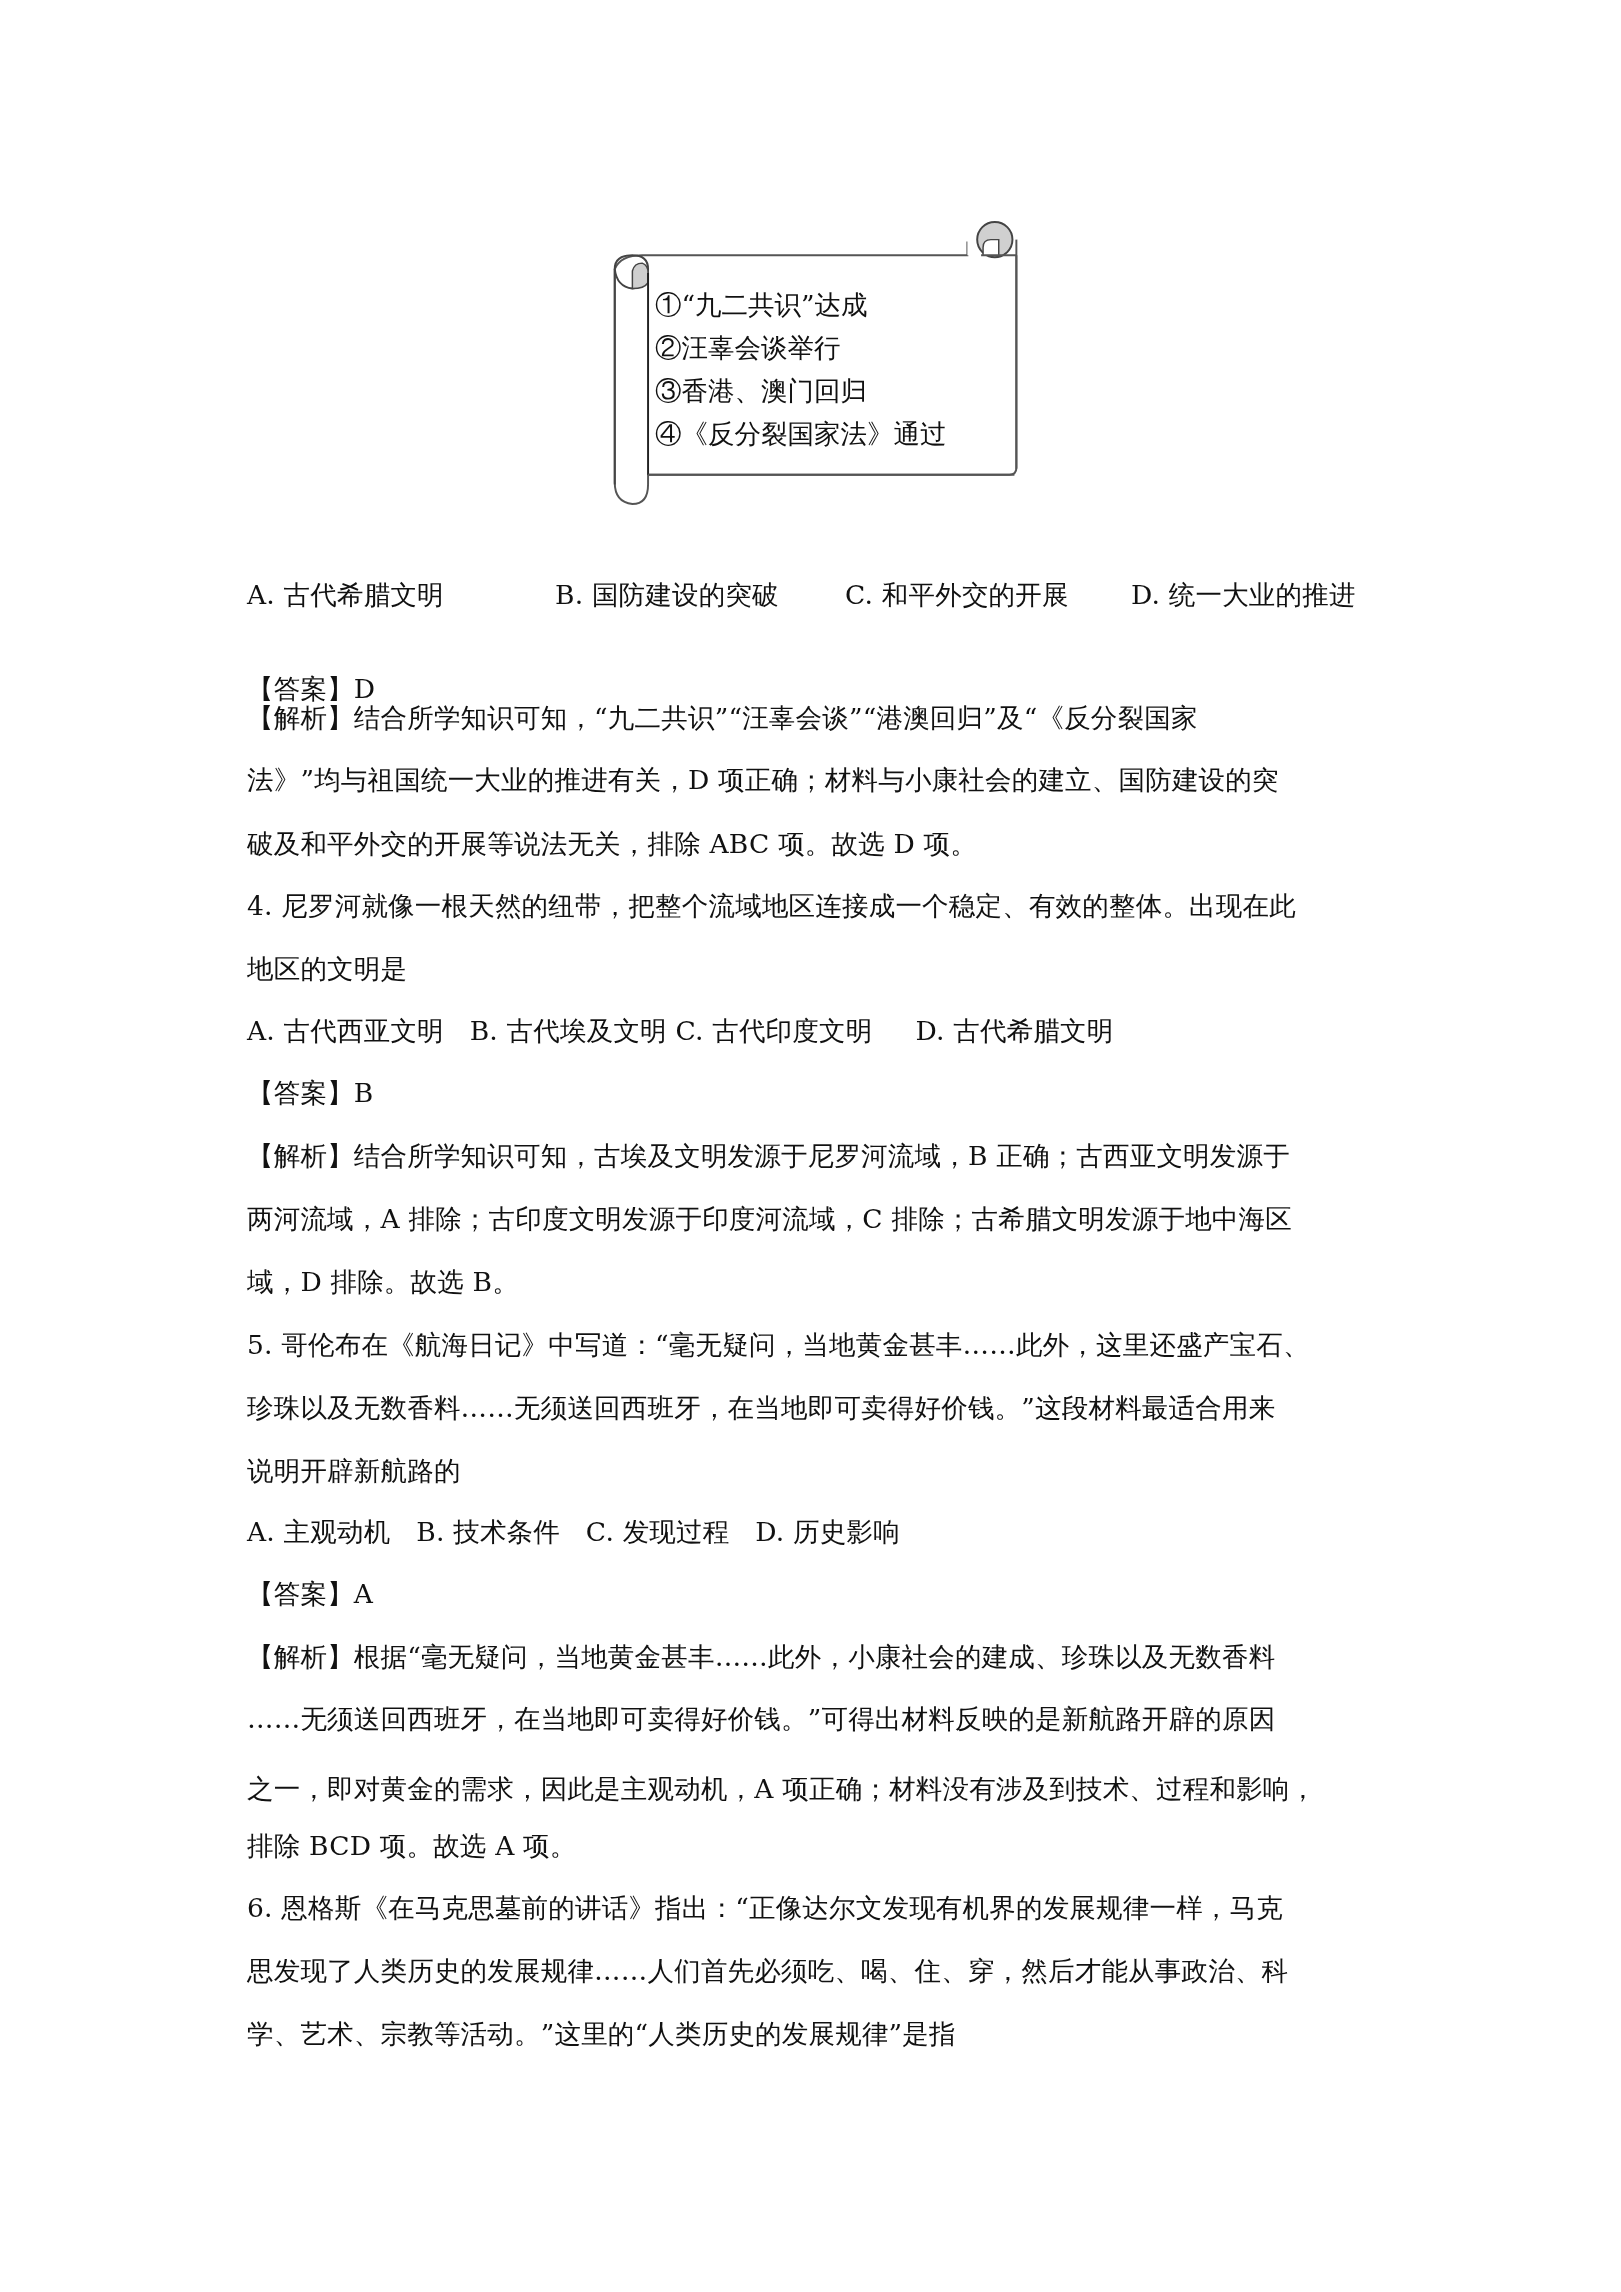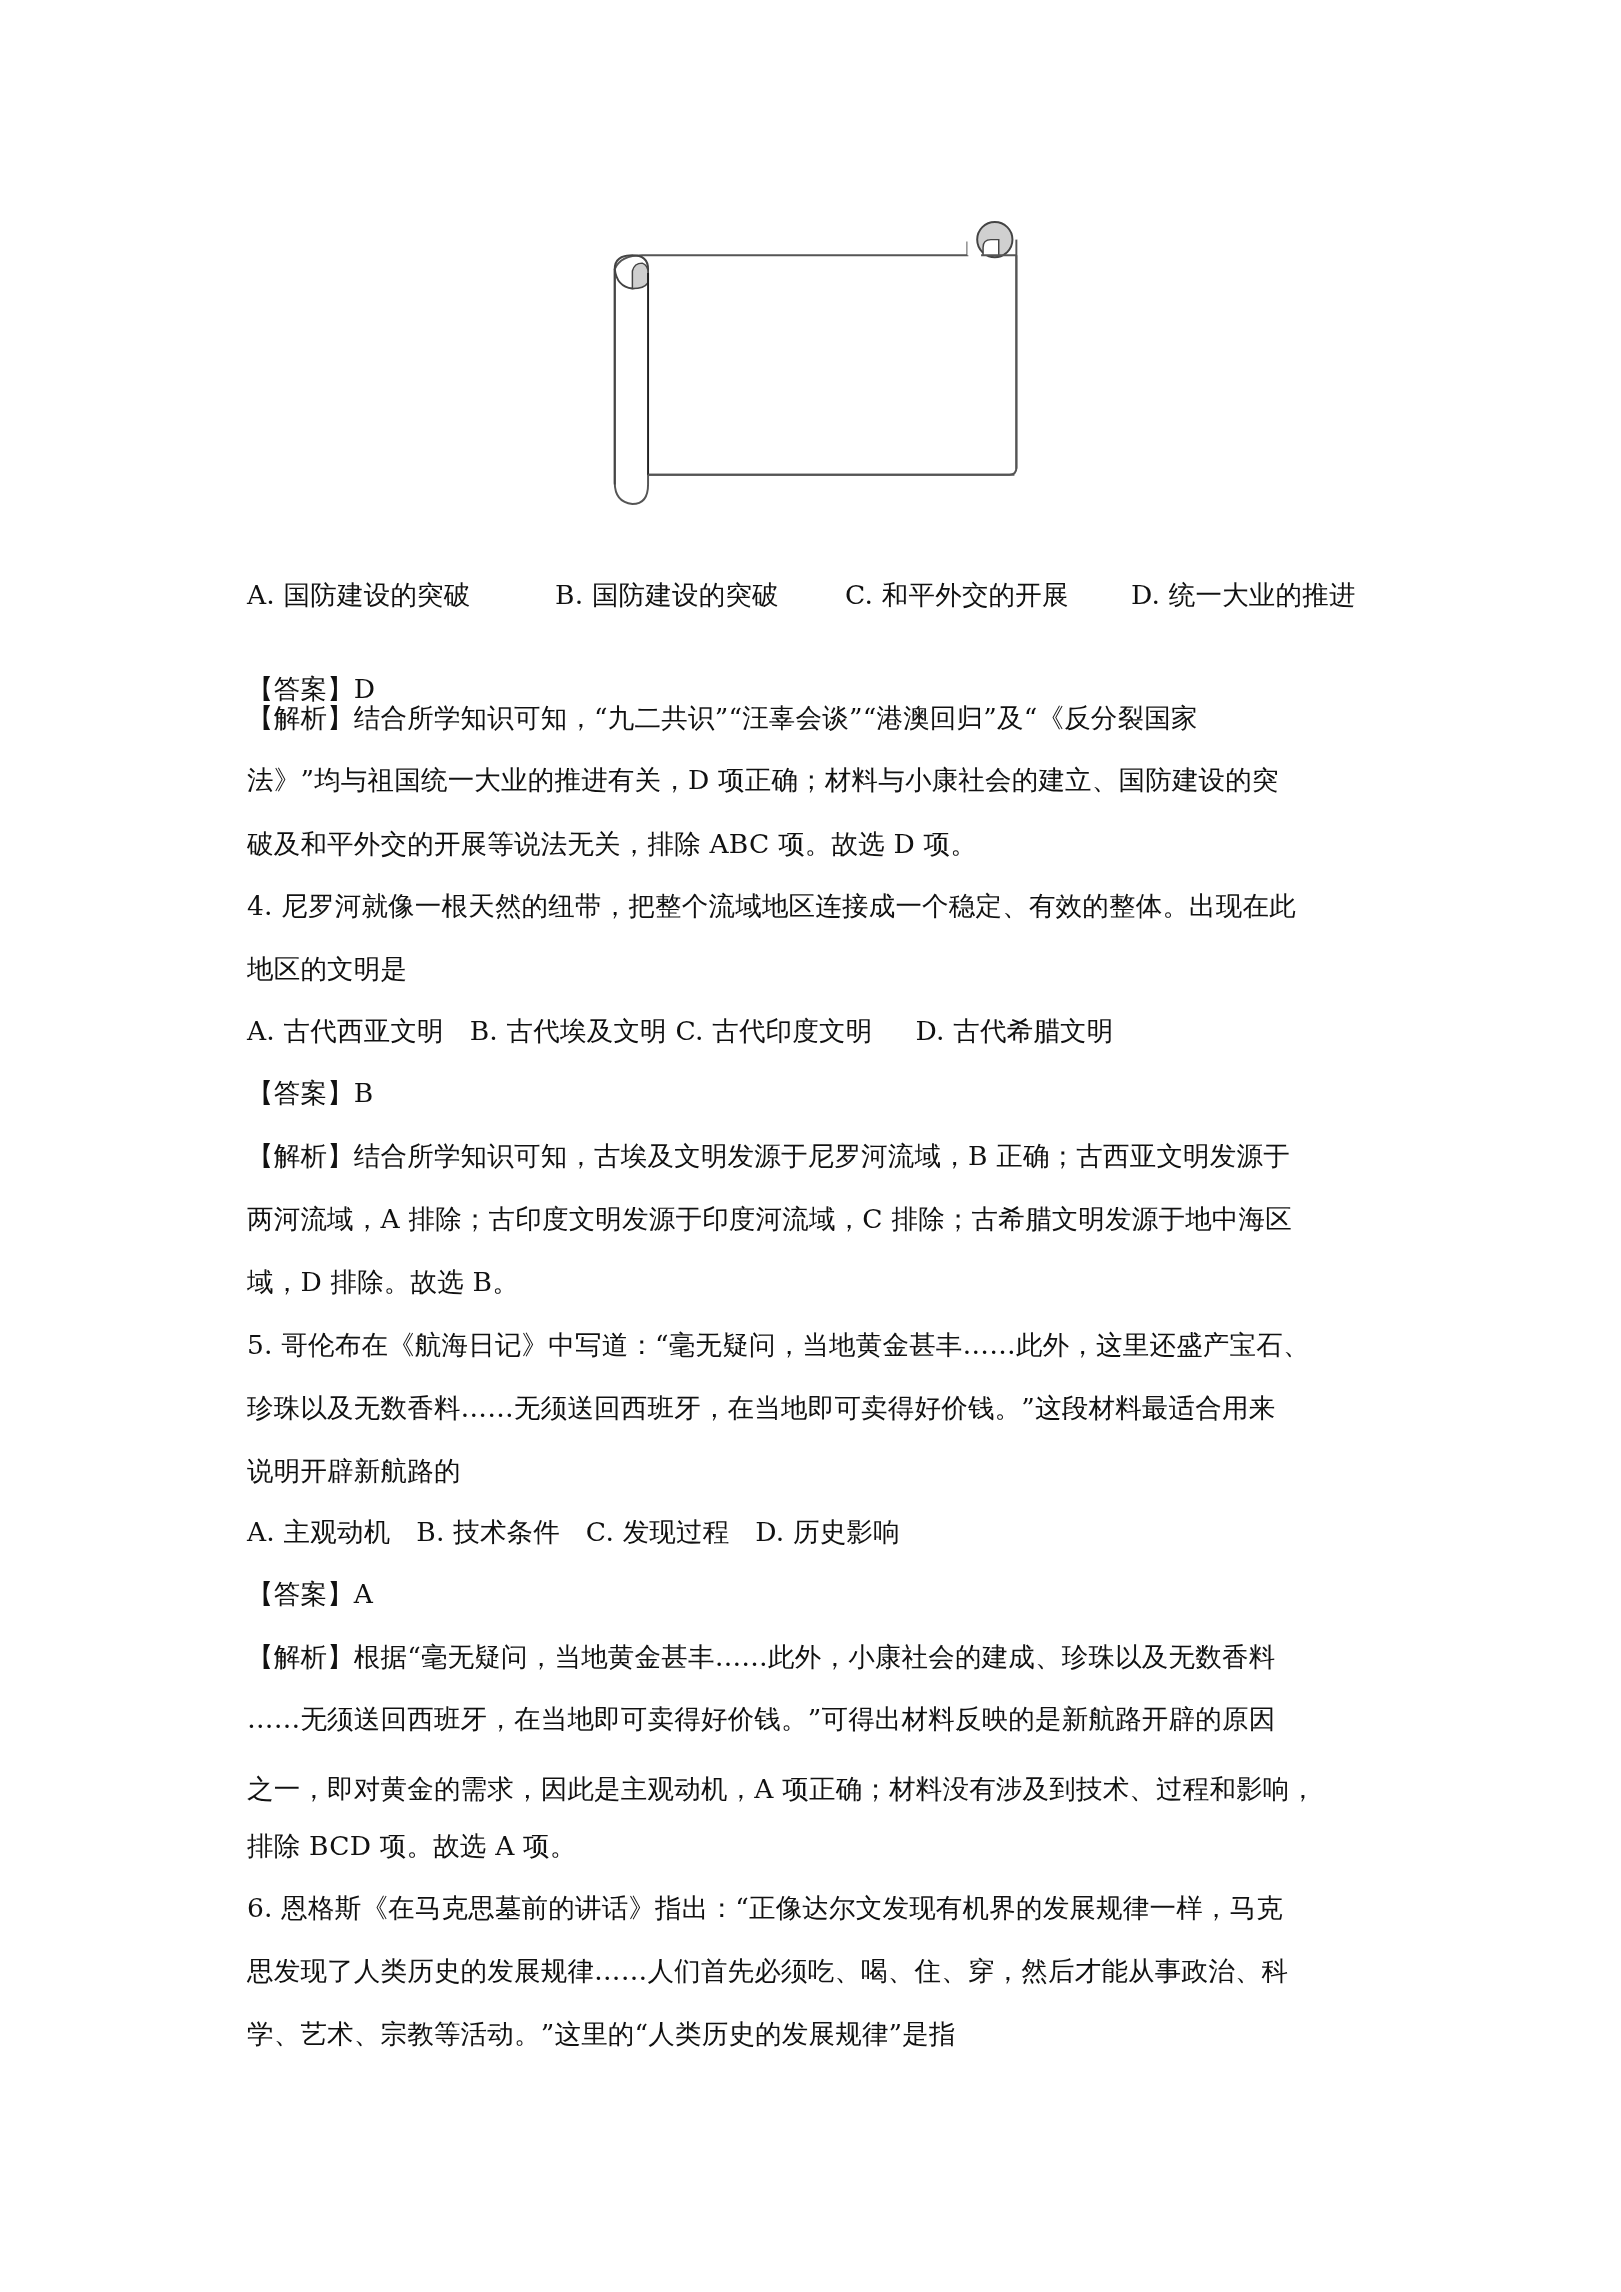--- a/index.html
+++ b/index.html
@@ -39,24 +39,30 @@
     <line x1="386" y1="38" x2="422" y2="38" stroke="#555" stroke-width="2"></line>
     <line x1="422" y1="22" x2="422" y2="256" stroke="#555" stroke-width="2"></line>
 
     <path d="M12 52 Q12 38 30 38 Q46 38 46 52" fill="none" stroke="#444" stroke-width="2"></path>
     <path d="M12 52 Q14 70 30 72 Q46 70 46 52" fill="#ffffff" stroke="#444" stroke-width="2"></path>
     <path d="M30 72 L30 54 Q32 46 40 46 Q46 48 46 56 L46 66 Q42 72 30 72 Z" fill="#cfcfcf" stroke="#444" stroke-width="1.5"></path>
     <line x1="46" y1="56" x2="46" y2="262" stroke="#222" stroke-width="2"></line>
     <line x1="46" y1="262" x2="420" y2="262" stroke="#555" stroke-width="2"></line>
     <line x1="12" y1="52" x2="12" y2="272" stroke="#444" stroke-width="2"></line>
   </svg>
+  <div class="scroll-items">
+    <div>①“九二共识”达成</div>
+    <div>②汪辜会谈举行</div>
+    <div>③香港、澳门回归</div>
+    <div>④《反分裂国家法》通过</div>
+  </div>
 </div>
 
 <div class="line opts" style="top:580px;">
-  <span style="width:284px;">A. 国防建设的突破</span><span style="width:290px;margin-left:24px;">B. 国防建设的突破</span><span style="width:286px;">C. 和平外交的开展</span><span>D. 统一大业的推进</span>
+  <span style="width:284px;">A. 古代希腊文明</span><span style="width:290px;margin-left:24px;">B. 国防建设的突破</span><span style="width:286px;">C. 和平外交的开展</span><span>D. 统一大业的推进</span>
 </div>
 <div class="line" style="top:674px;">【答案】D</div>
 <div class="line" style="top:703px;">【解析】结合所学知识可知，“九二共识”“汪辜会谈”“港澳回归”及“《反分裂国家</div>
 <div class="line" style="top:765px;">法》”均与祖国统一大业的推进有关，D 项正确；材料与小康社会的建立、国防建设的突</div>
 <div class="line" style="top:829px;">破及和平外交的开展等说法无关，排除 ABC 项。故选 D 项。</div>
 
 <div class="line" style="top:891px;">4. 尼罗河就像一根天然的纽带，把整个流域地区连接成一个稳定、有效的整体。出现在此</div>
 <div class="line" style="top:954px;">地区的文明是</div>
 <div class="line" style="top:1016px; white-space:pre;">A. 古代西亚文明   B. 古代埃及文明 C. 古代印度文明     D. 古代希腊文明</div>
 <div class="line" style="top:1078px;">【答案】B</div>

